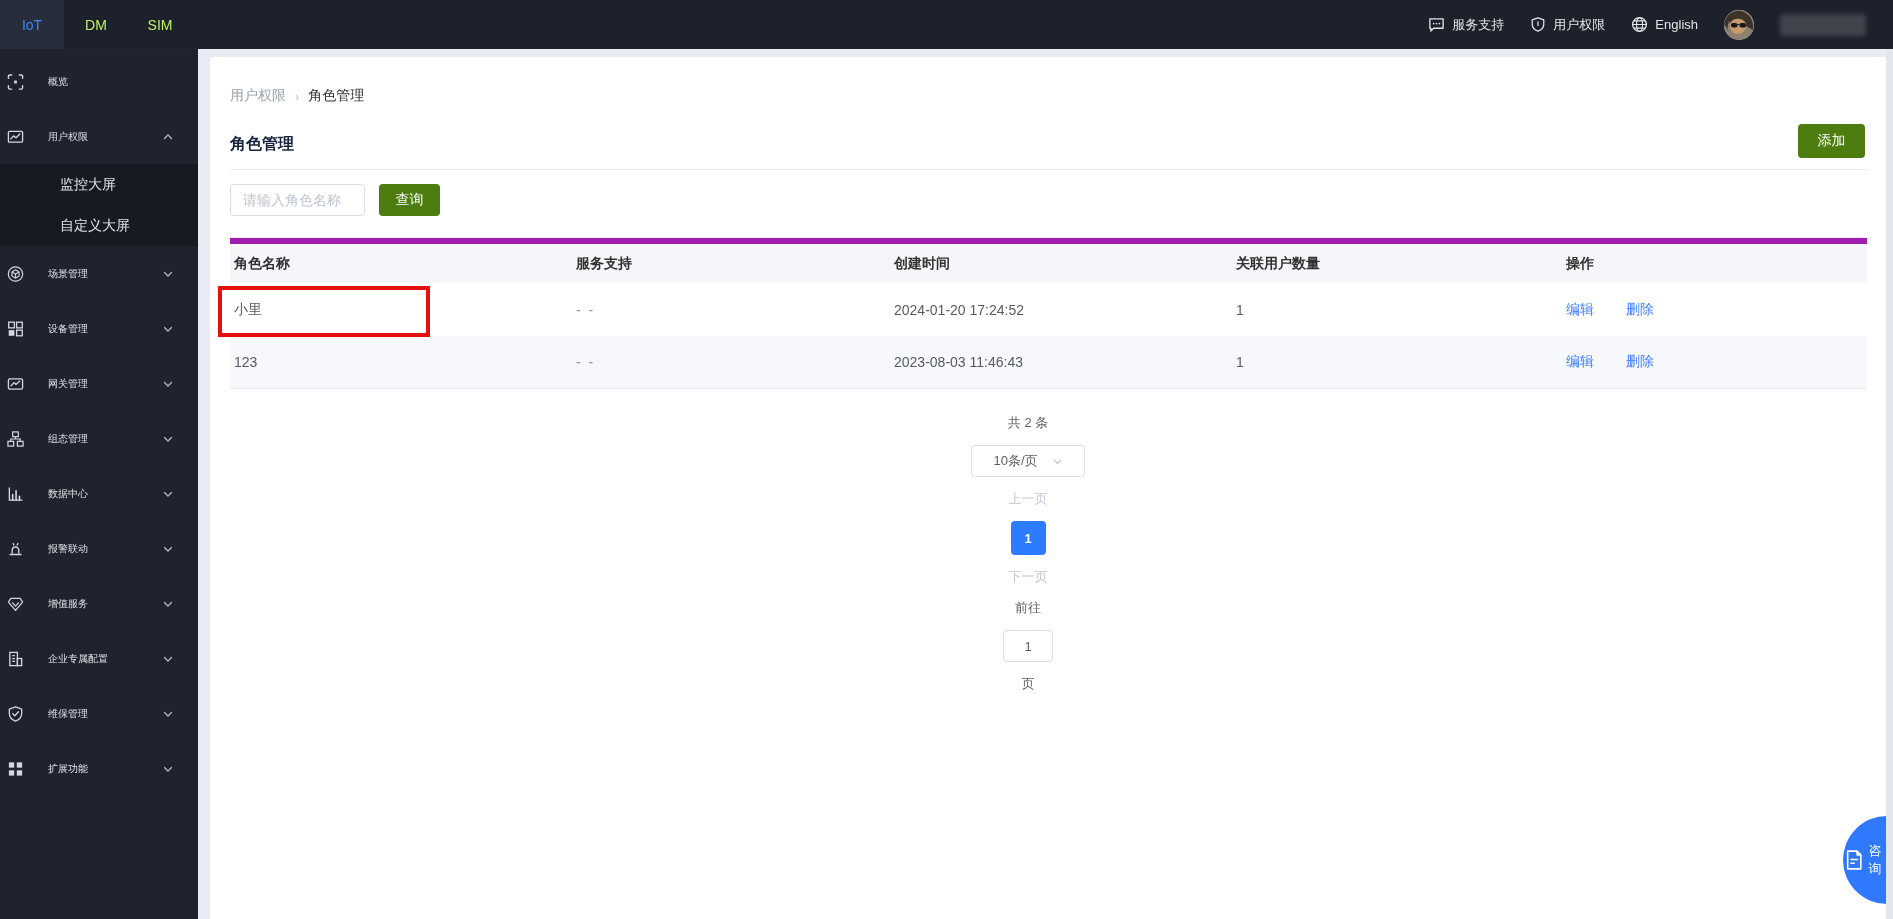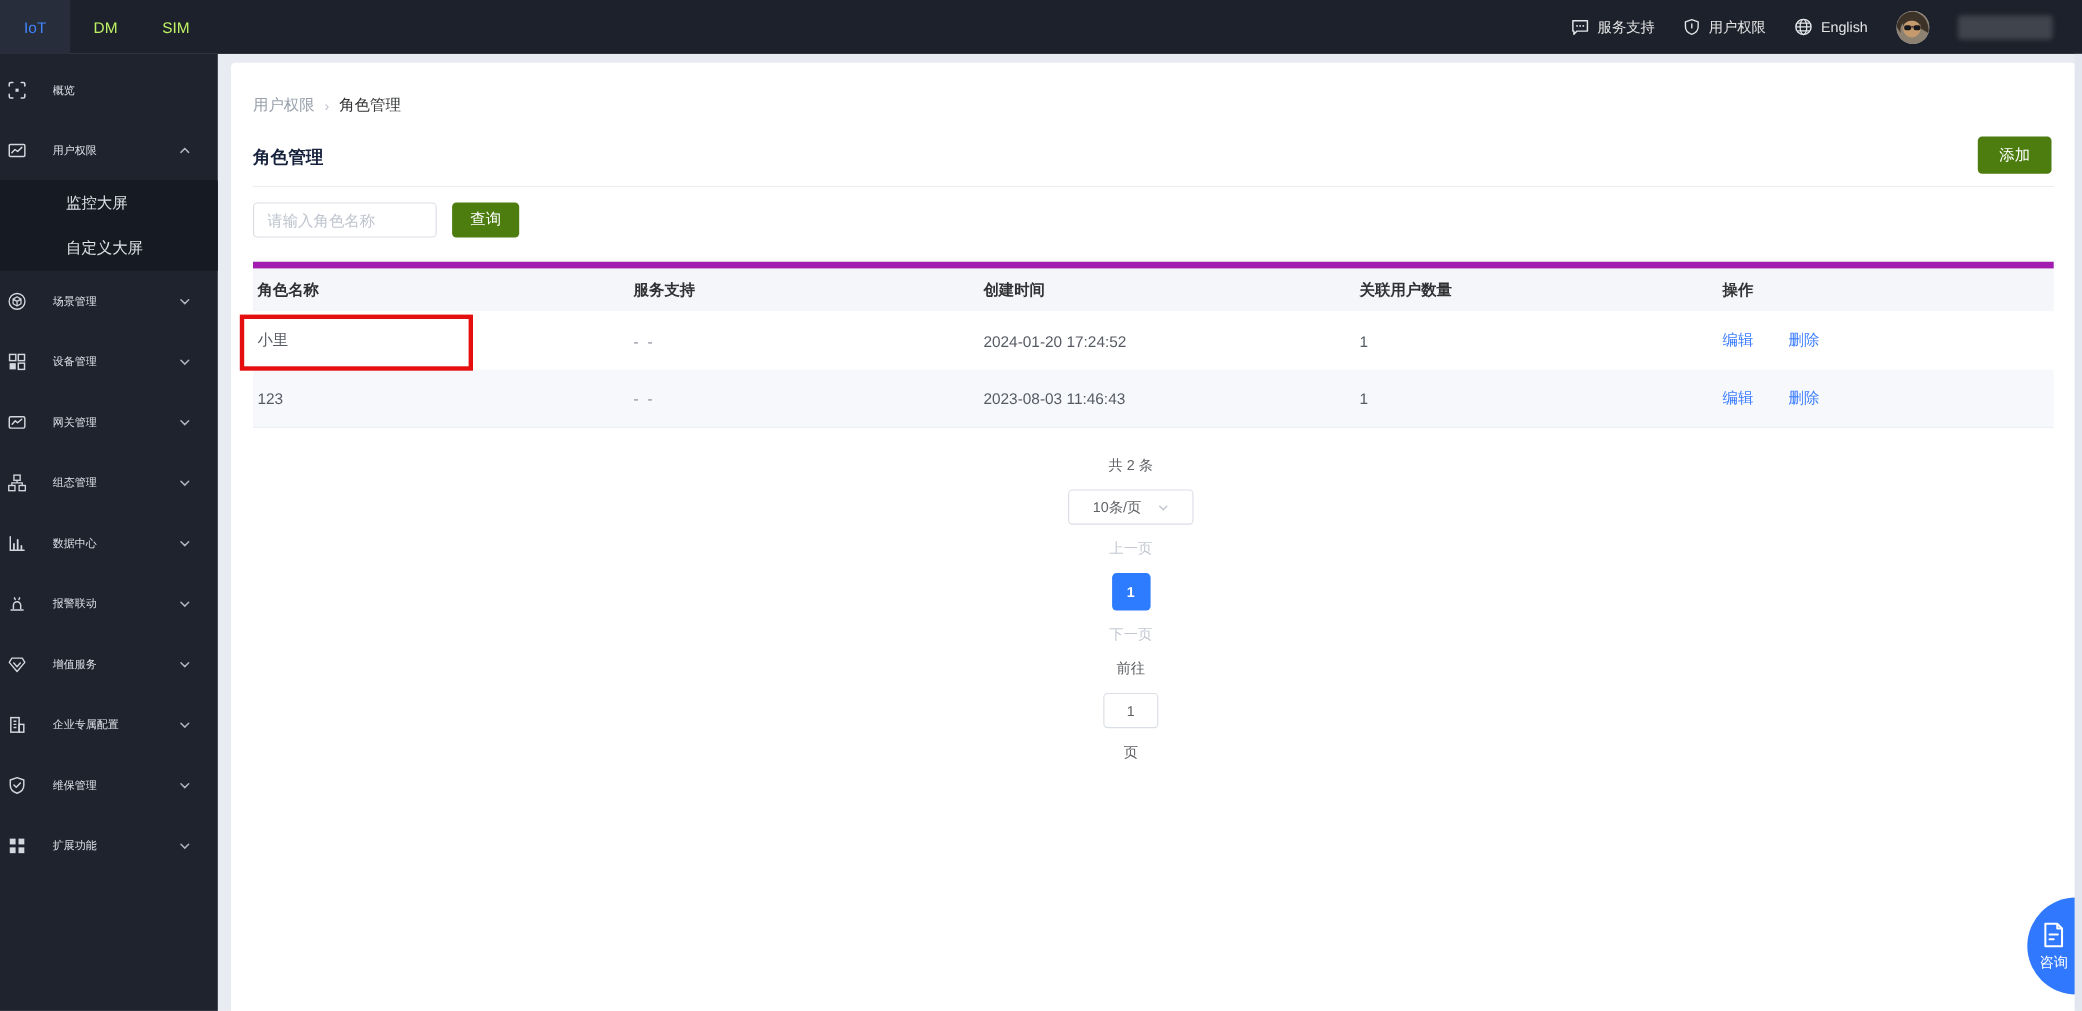--- a/index.html
+++ b/index.html
@@ -42,21 +42,21 @@
   .breadcrumb{padding-top:30px;display:flex;align-items:center;gap:9px;font-size:14px;}
   .bc-root{color:#97a0ab;cursor:pointer;}
   .bc-sep{color:#c0c4cc;font-size:13px;}
   .bc-current{color:#303133;}
   .page-header{position:relative;margin-top:28px;height:36px;}
   .page-title{font-size:16px;font-weight:bold;color:#17233d;line-height:22px;}
   .btn{display:flex;align-items:center;justify-content:center;background:#4d7c0f;color:#fff;border:none;border-radius:4px;font-size:14px;cursor:pointer;font-family:inherit;}
   .add-btn{position:absolute;right:2px;top:-9px;width:67px;height:34px;}
   .divider{border-bottom:1px solid #e9ecf0;}
   .search-row{margin-top:14px;display:flex;align-items:center;gap:14px;}
-  .search-input{width:167px;height:32px;border:1px solid #d9dde4;border-radius:4px;padding:0 12px;font-size:14px;color:#303133;outline:none;font-family:inherit;}
+  .search-input{width:135px;height:32px;border:1px solid #d9dde4;border-radius:4px;padding:0 12px;font-size:14px;color:#303133;outline:none;font-family:inherit;}
   .search-input::placeholder{color:#bfc4ce;}
   .search-btn{width:61px;height:32px;}
   .sep2{margin-top:21px;}
 
   
   .table{margin-top:0;}
   .t-header{display:flex;align-items:center;height:45px;background:#f5f6f9;border-top:6px solid #a21caf;}
   .t-header .t-cell{font-weight:bold;color:#303133;}
   .t-row{display:flex;align-items:center;height:53px;background:#fff;}
   .t-row.striped{background:#f6f8fb;}
@@ -76,21 +76,21 @@
   
   .pagination{margin-top:25px;display:flex;align-items:center;justify-content:flex-end;gap:13px;padding-right:41px;font-size:13px;color:#606266;flex-direction:column;}
   .pg-select{width:114px;height:32px;border:1px solid #d9dde4;border-radius:4px;display:flex;align-items:center;justify-content:center;gap:14px;cursor:pointer;color:#606266;}
   .pg-nav{color:#c3c8d2;cursor:default;}
   .pg-page{width:35px;height:34px;background:#2d7cff;color:#fff;border-radius:4px;display:flex;align-items:center;justify-content:center;font-weight:bold;cursor:pointer;}
   .pg-goto-input{width:50px;height:32px;border:1px solid #d9dde4;border-radius:4px;text-align:center;font-size:13px;color:#606266;outline:none;font-family:inherit;}
 
   
   .scroll-strip{position:absolute;right:0;top:49px;bottom:0;width:7px;background:#e3e6ee;z-index:60;}
   .fab{position:absolute;left:1843px;top:816px;width:88px;height:88px;border-radius:50%;background:#3079ff;z-index:50;cursor:pointer;}
-  .fab-inner{position:absolute;left:0;top:0;width:48px;height:100%;display:flex;flex-direction:column;align-items:center;justify-content:center;gap:3px;}
+  .fab-inner{position:absolute;left:0;top:0;width:48px;height:100%;display:flex;align-items:center;justify-content:center;gap:3px;}
   .fab-label{color:#fff;font-size:13px;}
 </style>
 </head>
 <body>
 
 <div class="topbar">
   <div class="nav-tabs">
     <div class="nav-tab active">IoT</div>
     <div class="nav-tab">DM</div>
     <div class="nav-tab">SIM</div>

